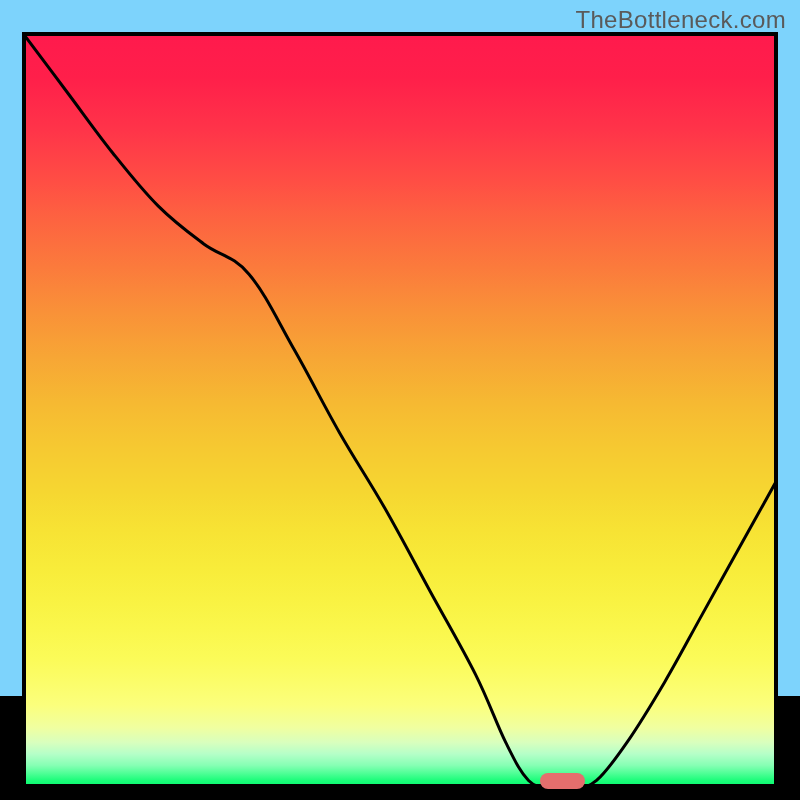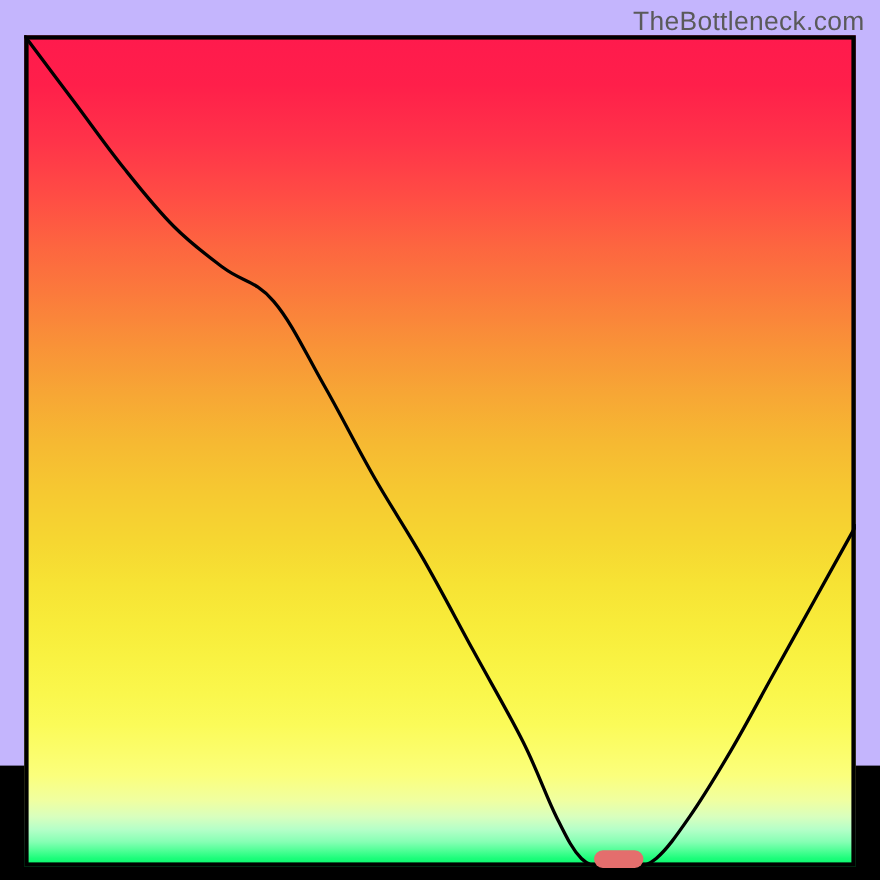--- a/index.html
+++ b/index.html
@@ -7,21 +7,21 @@
     padding: 0;
     width: 800px;
     height: 800px;
     background: #000;
     overflow: hidden;
   }
   .container {
     position: relative;
     width: 800px;
     height: 696px;
-    background: #c4b5fd;
+    background: #7dd3fc;
   }
   .watermark {
     position: absolute;
     top: 6px;
     right: 14px;
     color: #5a5a5a;
     font-family: Arial, Helvetica, sans-serif;
     font-size: 24px;
     letter-spacing: 0.3px;
     z-index: 10;

